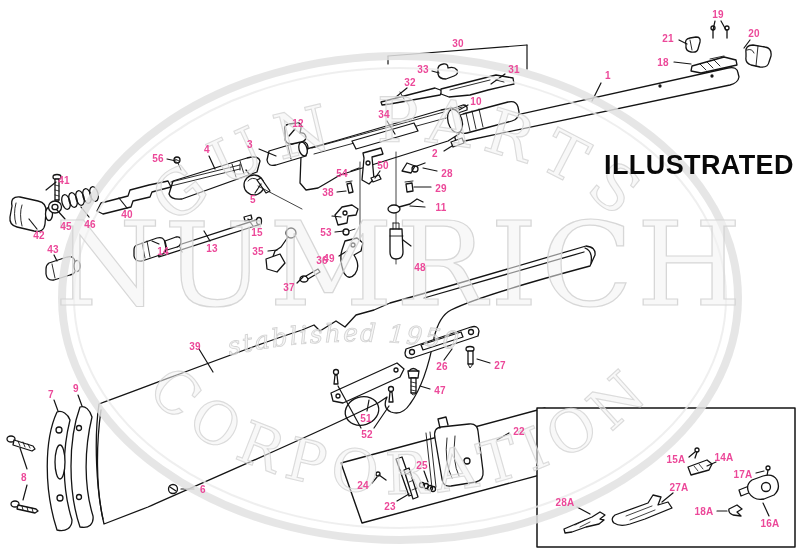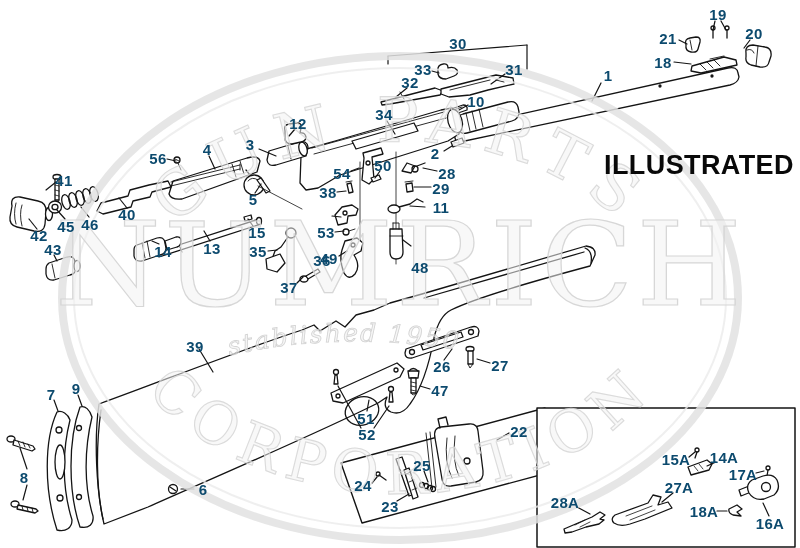--- a/index.html
+++ b/index.html
@@ -1,20 +1,20 @@
 <!DOCTYPE html>
 <html><head>
 <meta charset="utf-8">
 <style>
   html,body{margin:0;padding:0;background:#ffffff;}
   #stage{position:relative;width:800px;height:548px;overflow:hidden;background:#fff;
          font-family:"Liberation Sans",sans-serif;}
   #art{position:absolute;left:0;top:0;}
   .part-label{position:absolute;transform:translate(-50%,-50%);font-weight:bold;
-              font-size:15px;color:#0c4a6e;white-space:nowrap;letter-spacing:0.3px;}
+              font-size:10px;color:#ec4899;white-space:nowrap;letter-spacing:0.3px;}
   #model-title{position:absolute;left:600px;top:150px;width:198px;text-align:center;
                font-weight:bold;font-size:27px;line-height:31px;color:#090909;letter-spacing:0.4px;}
   #inset-title{position:absolute;left:544px;top:414px;width:248px;text-align:center;
                font-weight:bold;font-size:15px;color:#0d0d0d;}
   svg text,svg textPath{font-family:"DejaVu Serif",serif;}
 </style>
 </head>
 <body>
 
 <div id="stage">

